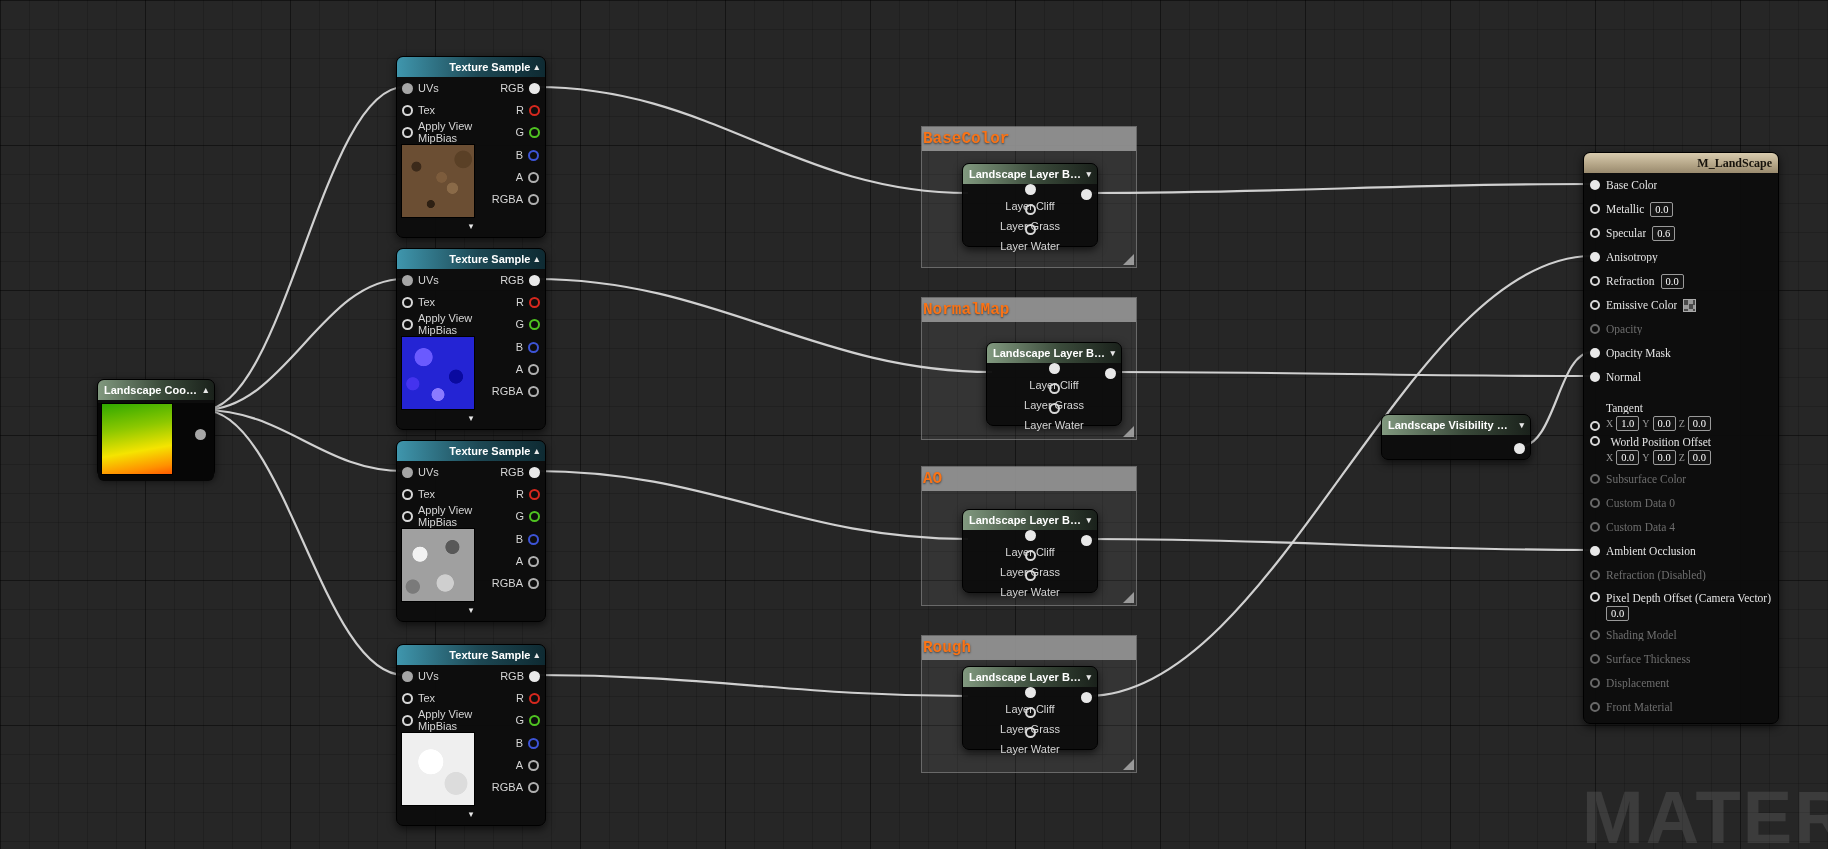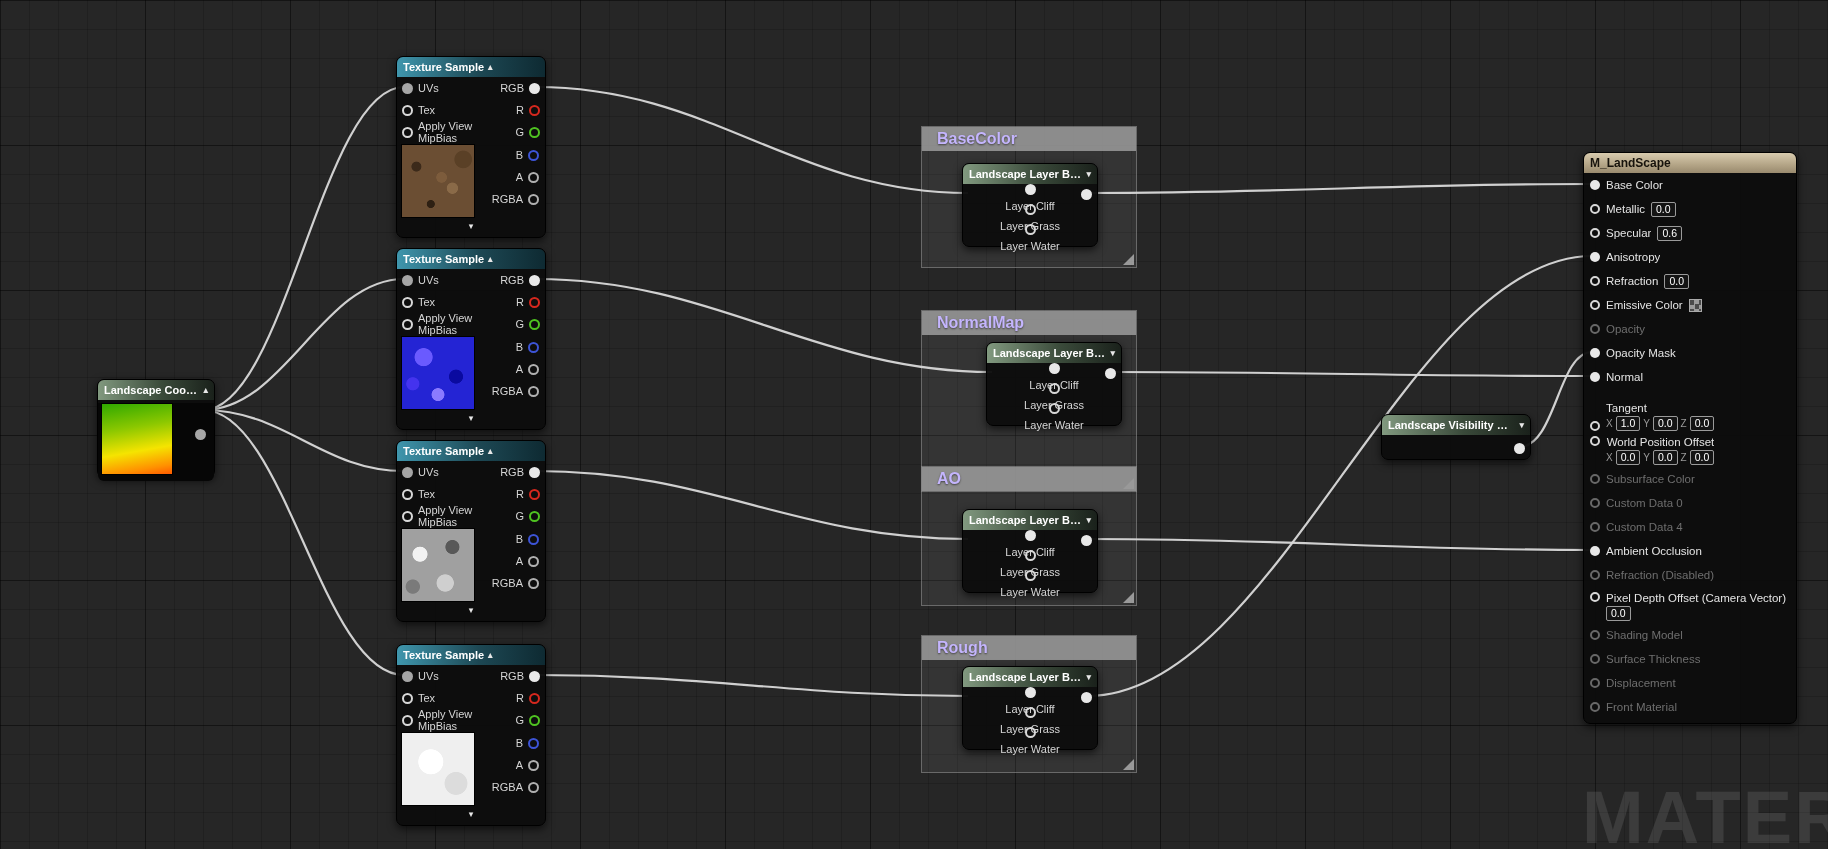--- a/index.html
+++ b/index.html
@@ -15,21 +15,21 @@
       #262626;
   }
   .watermark{position:absolute;left:1582px;top:775px;font-size:74px;font-weight:bold;color:rgba(255,255,255,0.10);letter-spacing:2px;white-space:nowrap;user-select:none;}
 
   
   #wires{position:absolute;left:0;top:0;pointer-events:none;}
   #wires path{fill:none;stroke:#d9d9d9;stroke-width:2.2px;opacity:0.95;}
 
   
   .node{position:absolute;background:rgba(13,13,13,0.96);border:1px solid #000;border-radius:7px;box-shadow:0 3px 9px rgba(0,0,0,0.65);}
-  .nhead{height:20px;display:flex;align-items:center;justify-content:flex-start;gap:4px;padding:0 6px;border-radius:6px 6px 0 0;color:#fff;font-size:11px;font-weight:bold;white-space:nowrap;overflow:hidden;}
+  .nhead{height:20px;display:flex;align-items:center;justify-content:flex-end;gap:4px;padding:0 6px;border-radius:6px 6px 0 0;color:#fff;font-size:11px;font-weight:bold;white-space:nowrap;overflow:hidden;}
   .ts-head{background:linear-gradient(90deg,#3f96ad 0%,#1d4854 55%,#0e2a32 100%);}
   .green-head{background:linear-gradient(90deg,#81997f 0%,#3a4a3a 55%,#1a211b 100%);}
   .chev{color:#e8e8e8;font-size:9px;line-height:1;}
   .ntitle{overflow:hidden;text-overflow:ellipsis;}
 
   
   .pin{width:11px;height:11px;border-radius:50%;display:inline-block;flex:none;}
   .pin.hollow{border:2.5px solid #d8d8d8;background:transparent;}
   .pin.filled{background:#e8e8e8;}
   .pin.c-red.hollow{border-color:#d5281e;}
@@ -79,41 +79,41 @@
     background:linear-gradient(170deg,#2fa800 0%,#8cc800 35%,#f5e400 65%,#ff9100 88%,#ff5a00 100%);}
 
   
   .pos-lc{left:97px;top:379px;width:118px;height:99px;}
   .lc-body{position:relative;height:78px;background:#060606;border-radius:0 0 6px 6px;}
   .lc-outpin{position:absolute;right:8px;top:26px;}
 
   
   .comment{position:absolute;border:1px solid rgba(150,150,150,0.55);background:rgba(150,150,150,0.13);}
   .pos-c1{left:921px;top:126px;width:216px;height:142px;}
-  .pos-c2{left:921px;top:310px;width:216px;height:182px;}
+  .pos-c2{left:921px;top:297px;width:216px;height:143px;}
   .pos-c3{left:921px;top:466px;width:216px;height:140px;}
   .pos-c4{left:921px;top:635px;width:216px;height:138px;}
-  .comment-head{height:24px;background:rgba(152,152,152,0.88);color:#c4b5fd;font-weight:bold;font-size:16px;display:flex;align-items:center;padding:0 15px;text-shadow:0 1px 2px rgba(0,0,0,0.55);}
+  .comment-head{height:24px;background:rgba(152,152,152,0.88);color:#f97316;font-weight:bold;font-size:16px;display:flex;align-items:center;padding:0 1px;text-shadow:0 1px 2px rgba(0,0,0,0.55);font-family:Liberation Mono, monospace;}
   .resize{position:absolute;right:2px;bottom:2px;width:0;height:0;border-left:11px solid transparent;border-bottom:11px solid rgba(255,255,255,0.5);}
 
   
   .blend{width:136px;height:84px;}
   .pos-b1{left:962px;top:163px;}
   .pos-b2{left:986px;top:342px;}
   .pos-b3{left:962px;top:509px;}
   .pos-b4{left:962px;top:666px;}
   .brow{display:flex;align-items:center;height:20px;padding:0 6px;gap:5px;font-size:11px;color:#d6d6d6;flex-direction:column;}
   .blend-out{position:absolute;right:5px;top:25px;}
 
   
   .pos-vis{left:1381px;top:414px;width:150px;height:46px;}
   .vis-out{position:absolute;right:5px;top:28px;}
 
   
-  .pos-mat{left:1583px;top:152px;width:214px;padding-bottom:4px;}
+  .pos-mat{left:1583px;top:152px;width:196px;padding-bottom:4px;font-family:Liberation Serif, serif;}
   .mat-head{background:linear-gradient(180deg,#d8cbae 0%,#b3a486 60%,#998a6e 100%);color:#17130c;font-size:12px;}
   .mrow{display:flex;align-items:center;gap:6px;padding:0 6px;height:24px;font-size:11.5px;color:#e4e4e4;white-space:nowrap;}
   .mrow .pin{width:10px;height:10px;}
   .mrow.disabled{color:#6e6e6e;}
   .mrow.disabled .pin.hollow{border-color:#686868;}
   .mrow.two{height:42px;align-items:flex-end;padding-top:5px;}
   .mrow.two-s{height:36px;align-items:flex-start;padding-top:5px;text-align:right;}
   .mstack{display:flex;flex-direction:column;gap:2px;min-width:0;}
   .mlabel{overflow:hidden;text-overflow:ellipsis;}
   .valbox{background:#141414;border:1px solid #9a9a9a;border-radius:2px;font-size:10.5px;line-height:13px;padding:0 4px;color:#fff;flex:none;}

